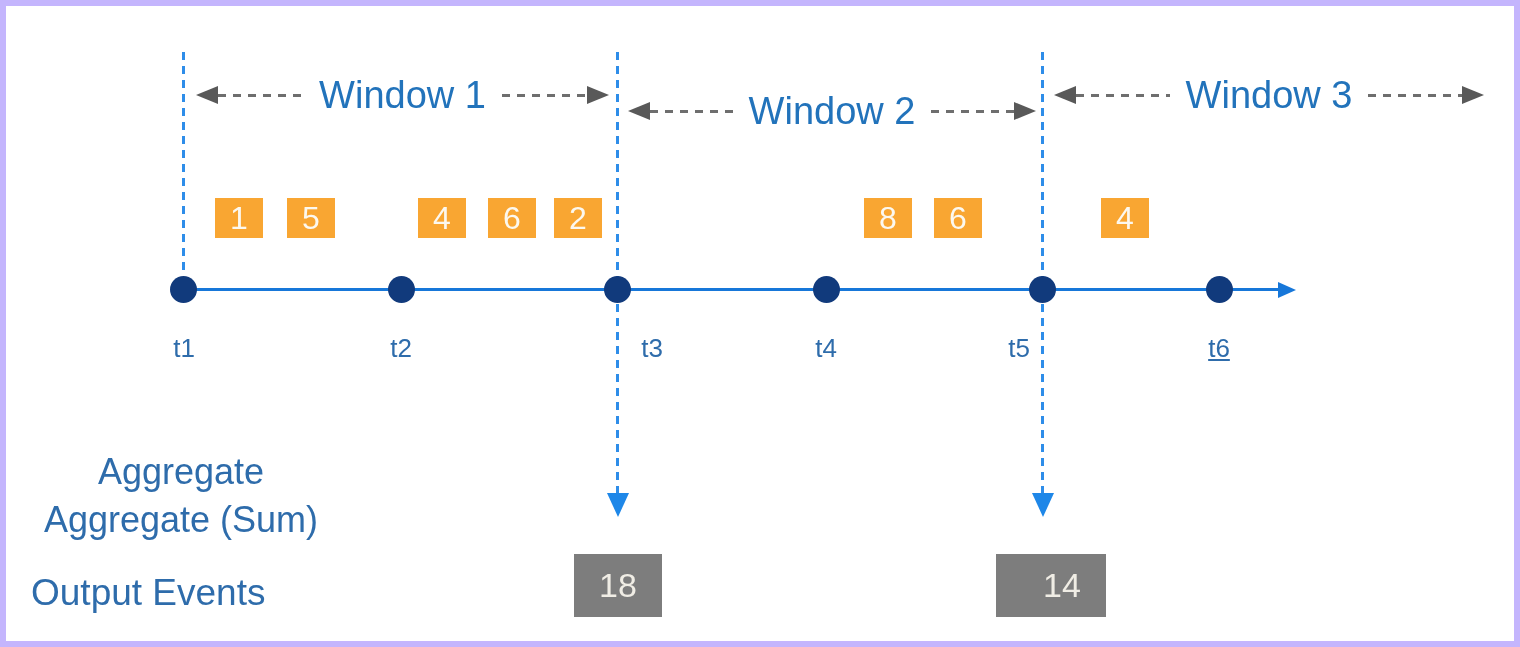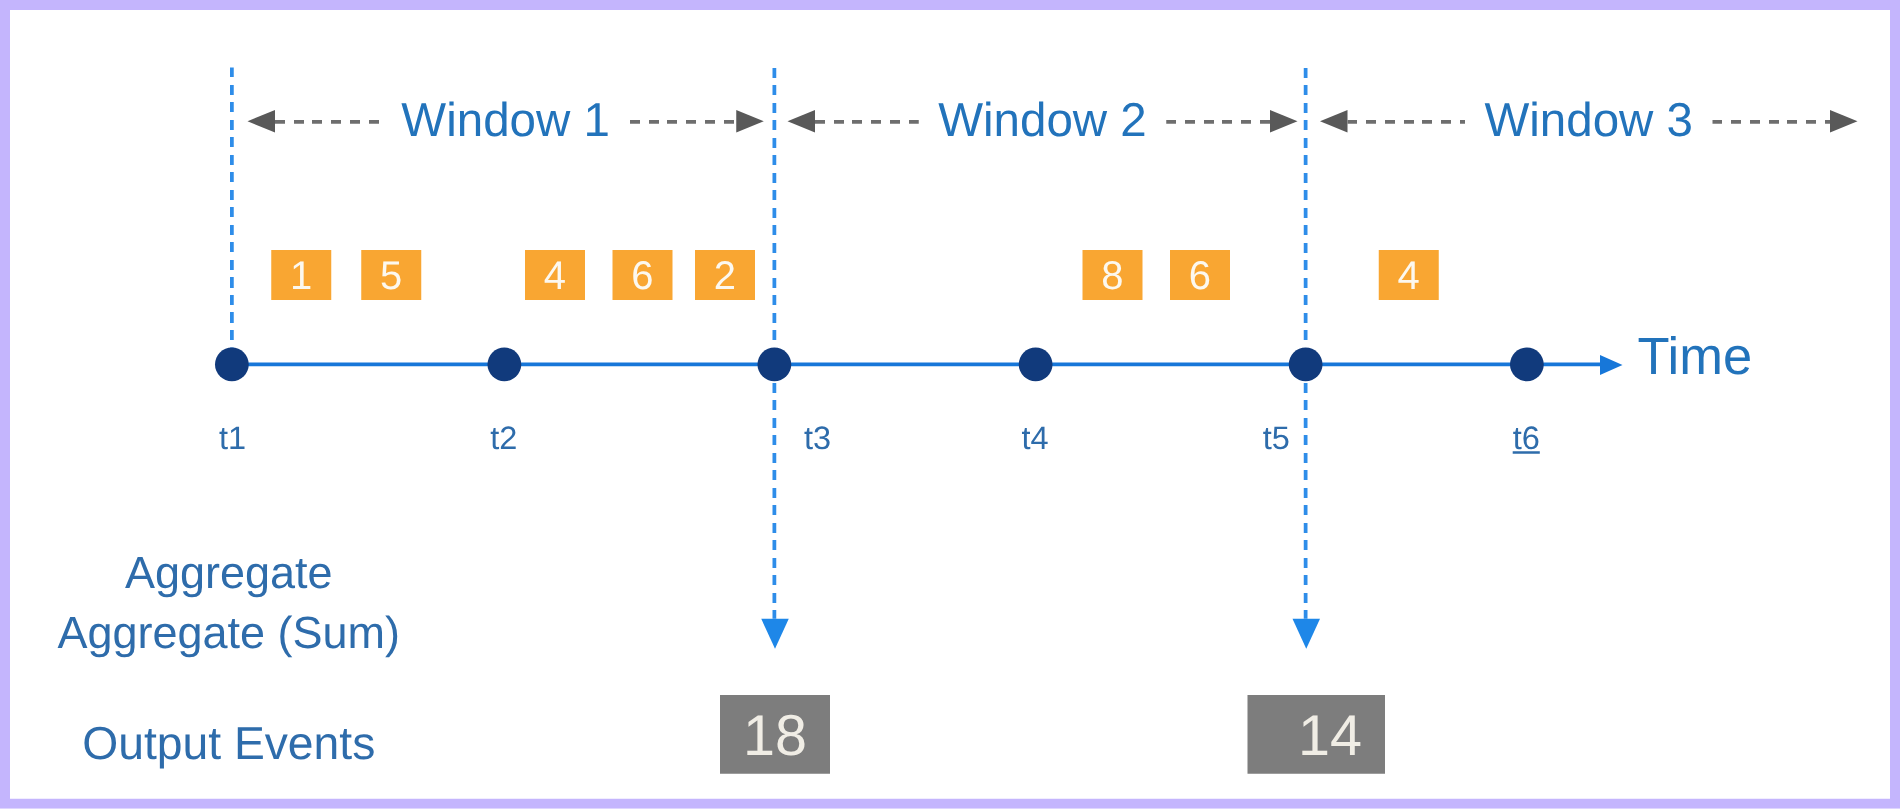--- a/index.html
+++ b/index.html
@@ -2,21 +2,21 @@
 <html><head>
 <meta charset="utf-8">
 <style>
   html, body { margin: 0; padding: 0; background: #ffffff; }
   #stage {
     position: relative;
     width: 1520px;
     height: 647px;
     box-sizing: border-box;
     background: #ffffff;
-    border: 8px solid #c4b5fd;
+    border: 6px solid #c4b5fd;
     overflow: hidden;
     font-family: "Liberation Sans", sans-serif;
     font-weight: 300;
   }
 
   
   .vline {
     position: absolute;
     width: 3px;
     background: repeating-linear-gradient(to bottom, #2e8de9 0 8px, transparent 8px 14px);
@@ -38,21 +38,21 @@
 
   
   .window-band {
     position: absolute;
     top: 76px;
     height: 26px;
     display: flex;
     align-items: center;
   }
   .band-1 { left: 190px;  width: 413px; }
-  .band-2 { left: 622px;  width: 408px; }
+  .band-2 { left: 622px;  width: 408px; margin-top: 16px; }
   .band-3 { left: 1048px; width: 430px; text-align: right; }
   .arrow-left {
     width: 0; height: 0; flex: none;
     border-top: 9px solid transparent;
     border-bottom: 9px solid transparent;
     border-right: 22px solid #595959;
   }
   .arrow-right {
     width: 0; height: 0; flex: none;
     border-top: 9px solid transparent;
@@ -136,45 +136,45 @@
     font-size: 26px;
     color: #2e6cab;
     z-index: 2;
   }
   .tick-0 { left: 138px; } .tick-1 { left: 355px; } .tick-2 { left: 606px; }
   .tick-3 { left: 780px; } .tick-4 { left: 973px; } .tick-5 { left: 1173px; text-decoration: underline; }
 
   
   .aggregate-label {
     position: absolute;
-    left: 25px; top: 426px;
+    left: 25px; top: 442px;
     width: 300px;
     text-align: center;
     font-size: 36px;
     line-height: 48px;
     color: #2e6cab;
   }
   .output-events-label {
     position: absolute;
     left: 25px; top: 566px;
     width: 300px;
-    text-align: center;
+    text-align: left;
     font-size: 37px;
     color: #2e6cab;
   }
 
   
   .output-box {
     position: absolute;
     top: 548px;
     width: 88px;
     height: 63px;
     background: #7d7d7d;
     color: #f0ede5;
-    font-size: 46px;
+    font-size: 34px;
     display: flex;
     align-items: center;
     justify-content: center;
   }
   .out-0 { left: 568px; }
   .out-1 { left: 990px; padding-left: 22px; }
 </style>
 </head>
 <body>
 
@@ -219,21 +219,20 @@
   <div class="event-box ev-7">4</div>
 
   <div class="timeline"></div>
   <div class="timeline-arrow"></div>
   <div class="dot dot-0"></div>
   <div class="dot dot-1"></div>
   <div class="dot dot-2"></div>
   <div class="dot dot-3"></div>
   <div class="dot dot-4"></div>
   <div class="dot dot-5"></div>
-  <div class="time-label">Time</div>
 
   <div class="tick-label tick-0">t1</div>
   <div class="tick-label tick-1">t2</div>
   <div class="tick-label tick-2">t3</div>
   <div class="tick-label tick-3">t4</div>
   <div class="tick-label tick-4">t5</div>
   <div class="tick-label tick-5">t6</div>
 
   <div class="aggregate-label">
     <div>Aggregate</div>

